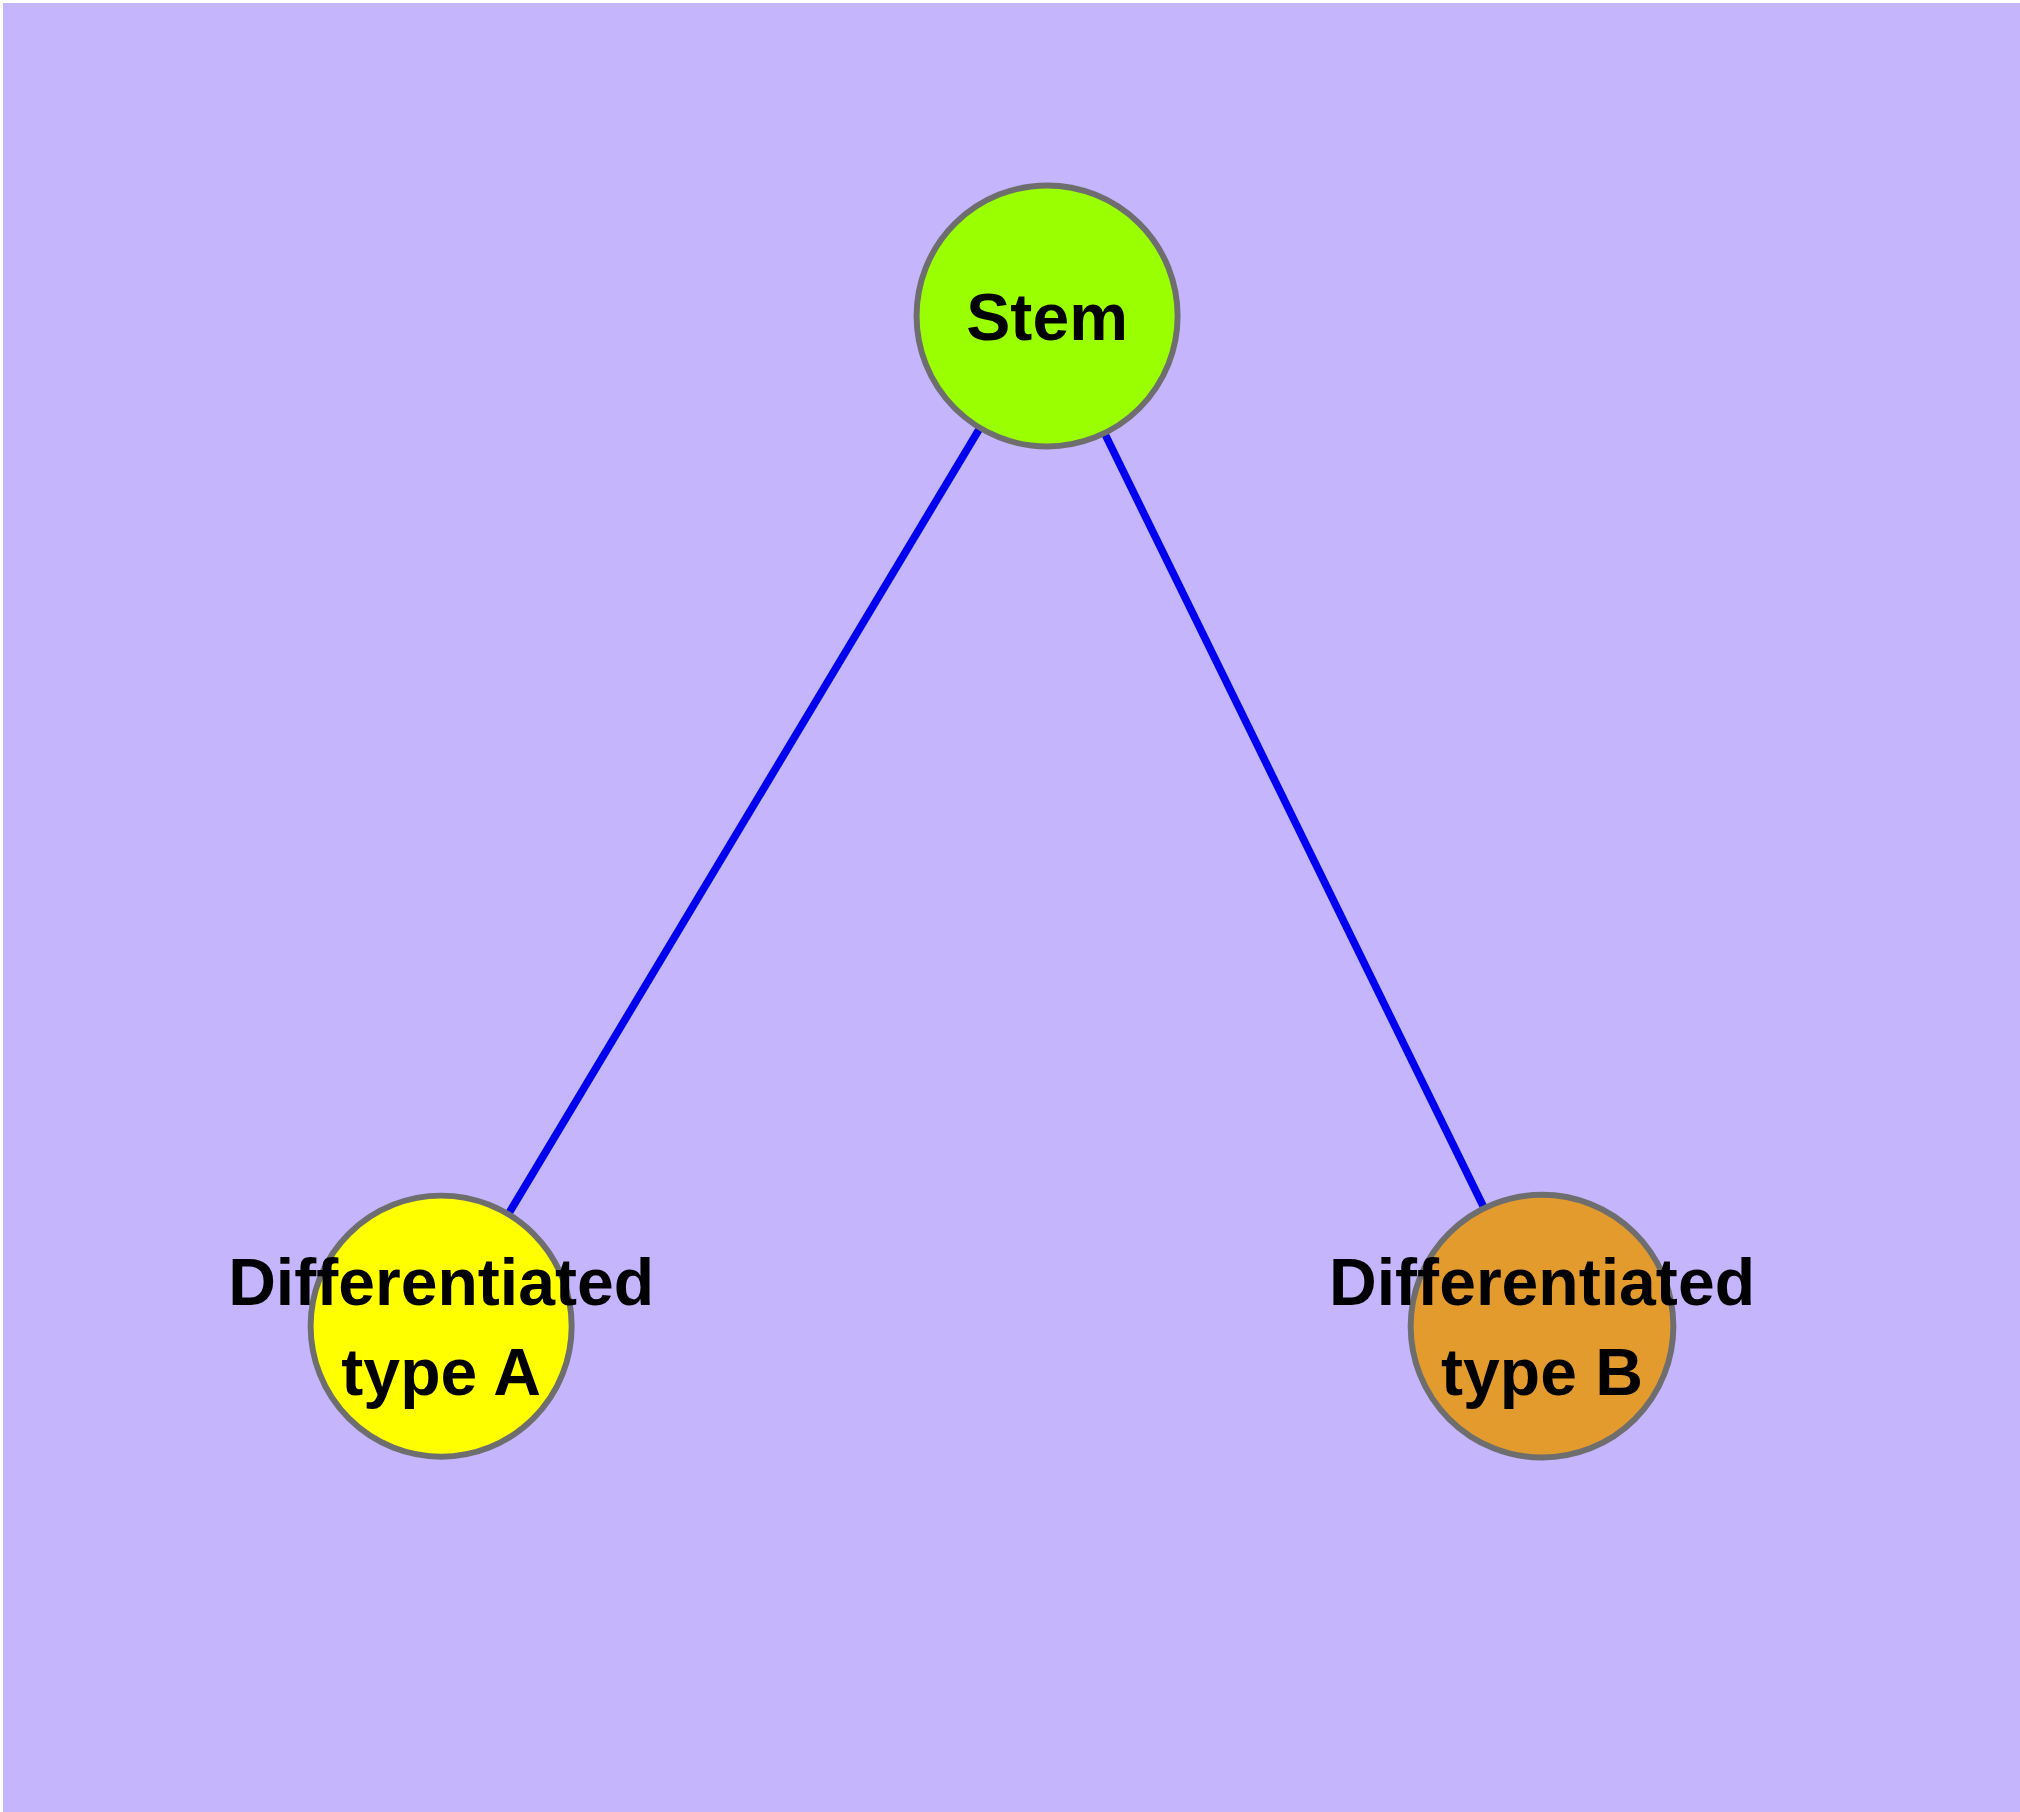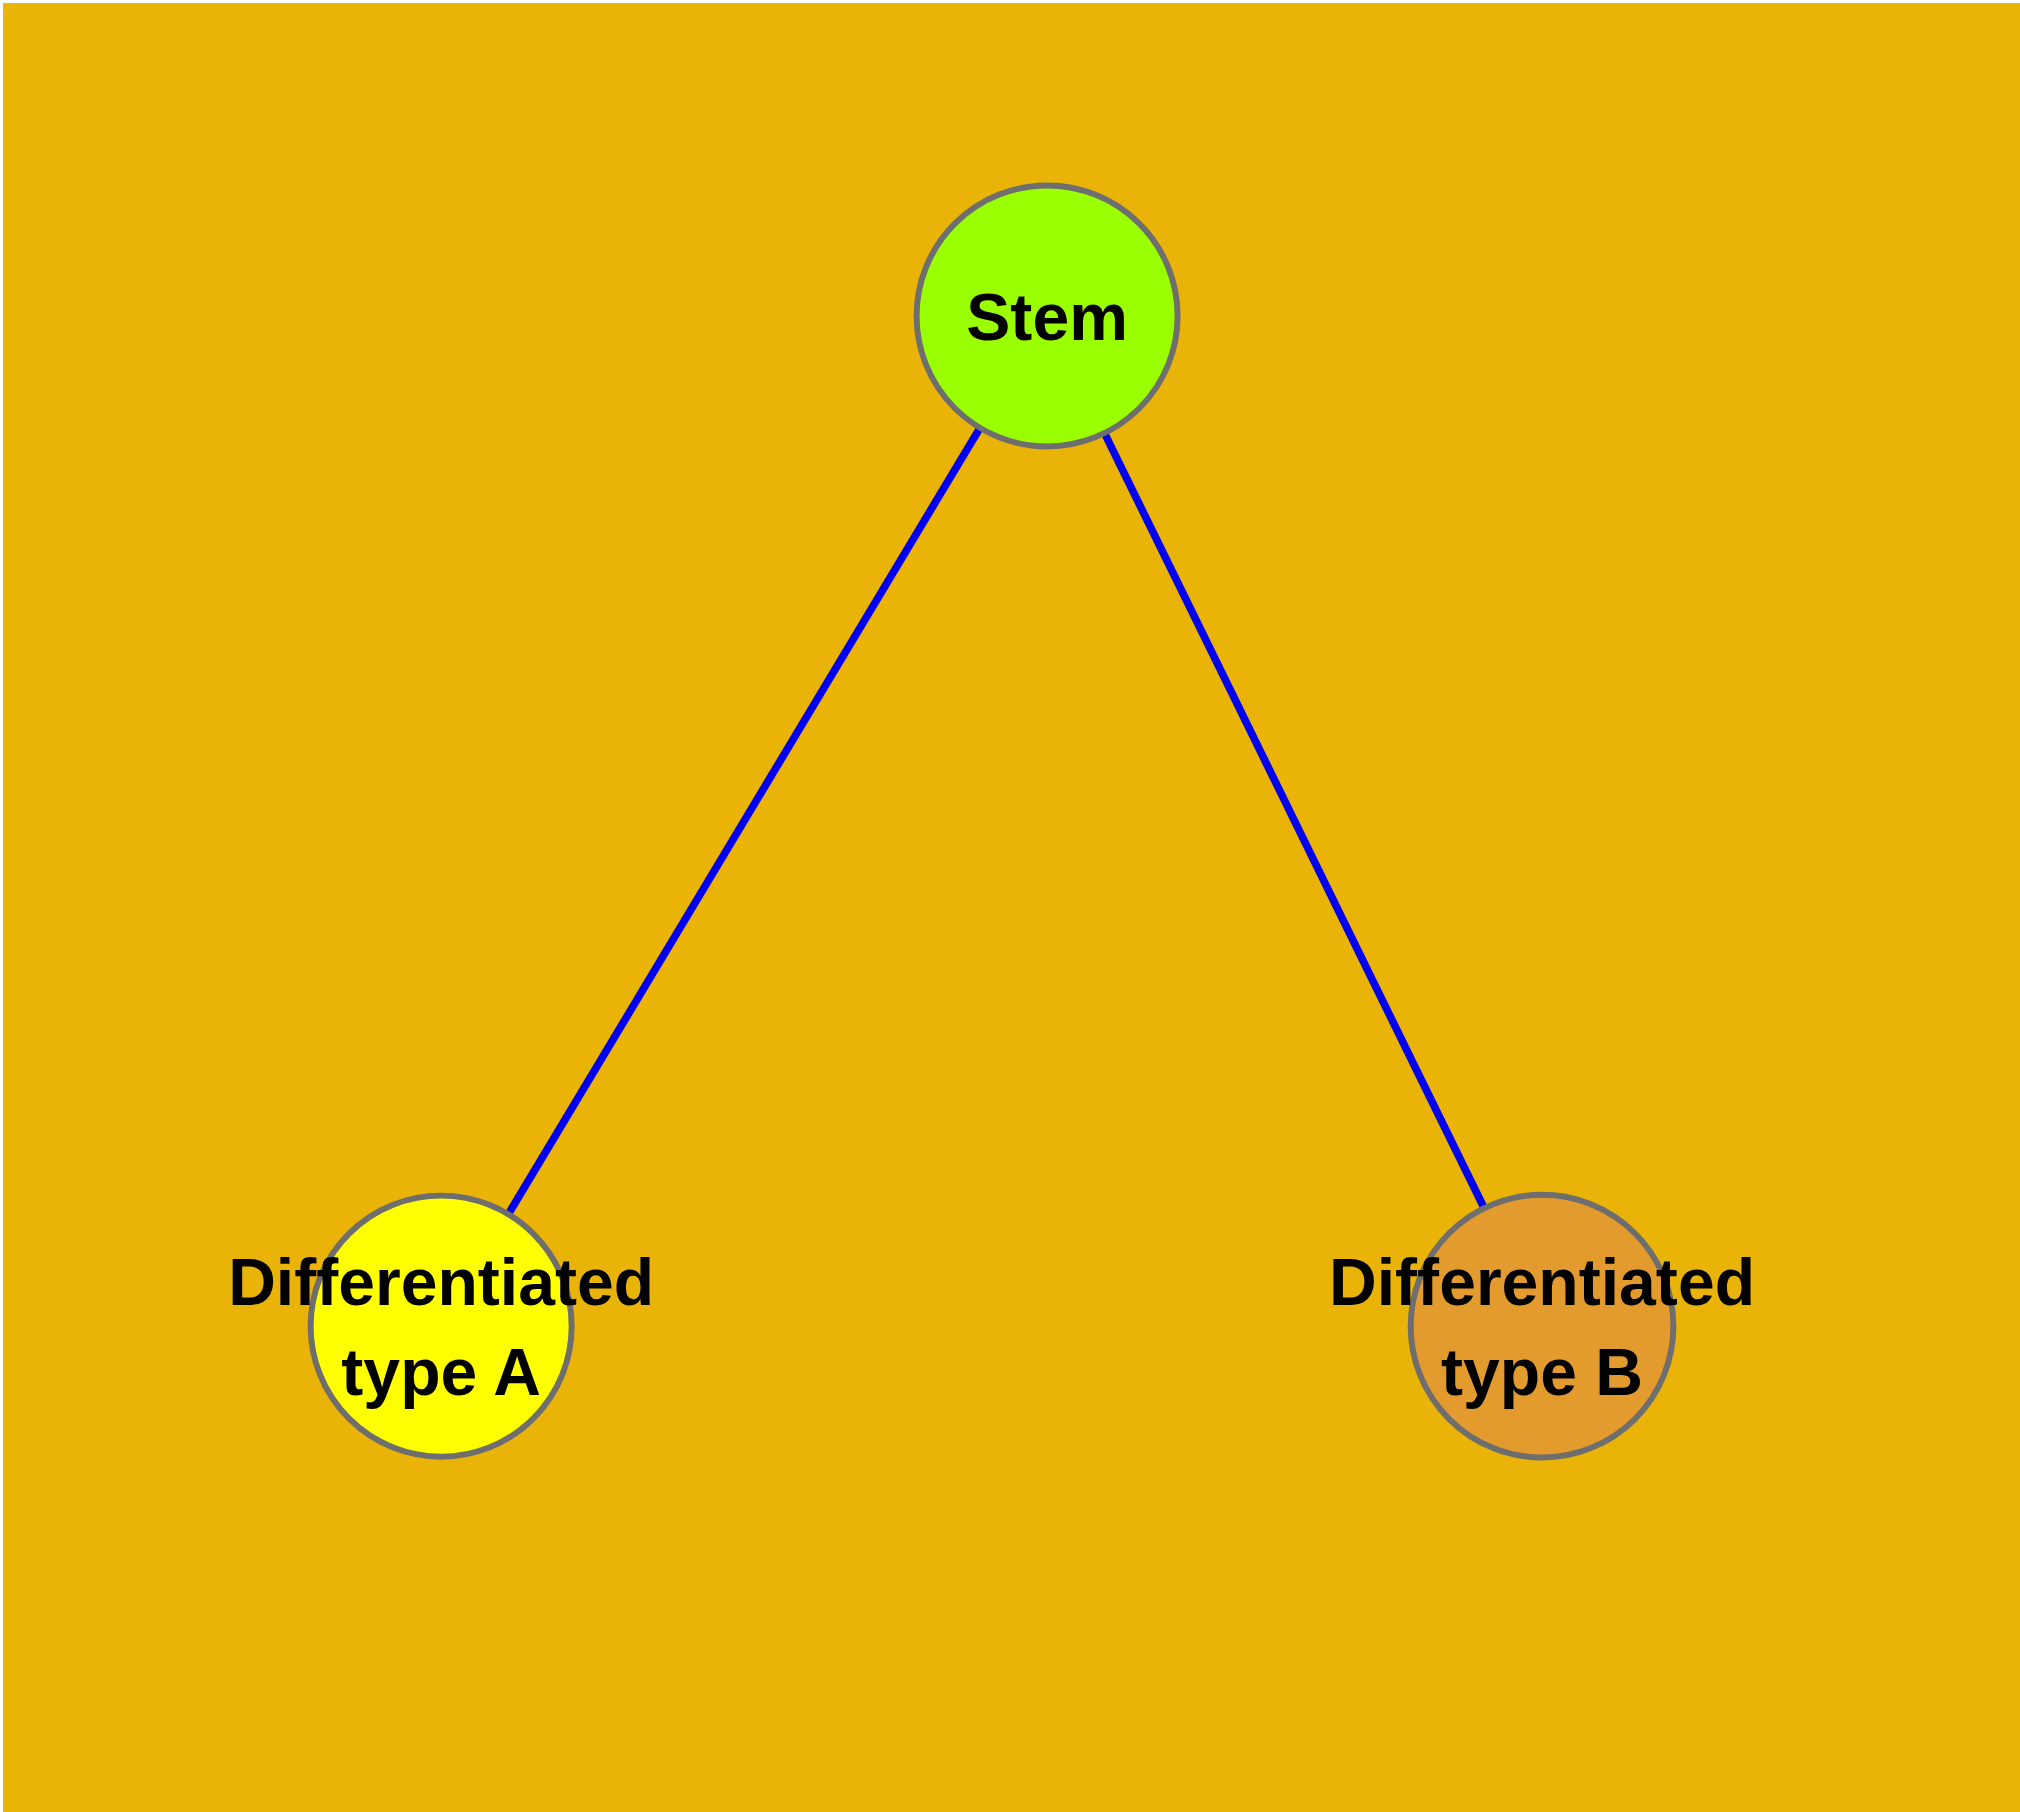--- a/index.html
+++ b/index.html
@@ -14,21 +14,21 @@
     background: #ffffff;
     overflow: hidden;
     font-family: "Liberation Sans", "DejaVu Sans", sans-serif;
   }
   #plot-area {
     position: absolute;
     left: 3.4px;
     top: 3.4px;
     width: 2017px;
     height: 1809px;
-    background: #eab308;
+    background: #c4b5fd;
     overflow: hidden;
   }
   #graph-svg {
     position: absolute;
     left: 0;
     top: 0;
     width: 2017px;
     height: 1809px;
     display: block;
   }

